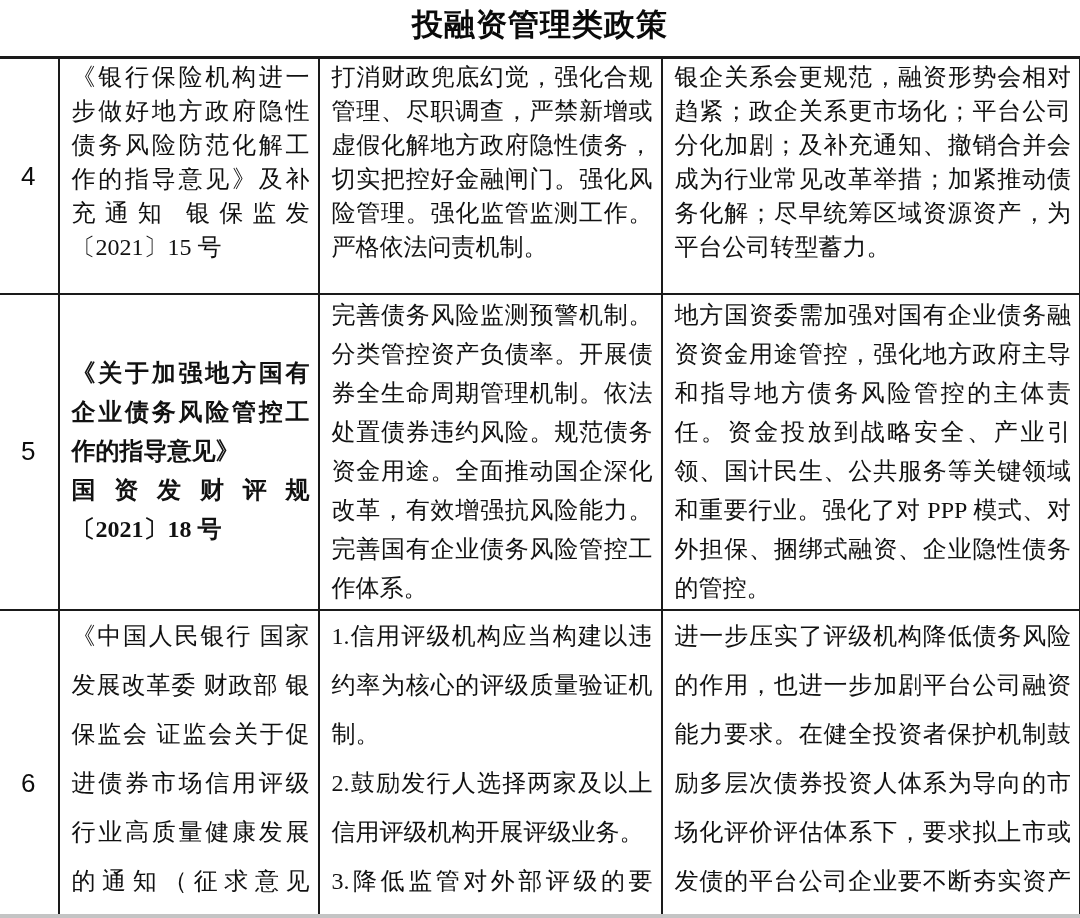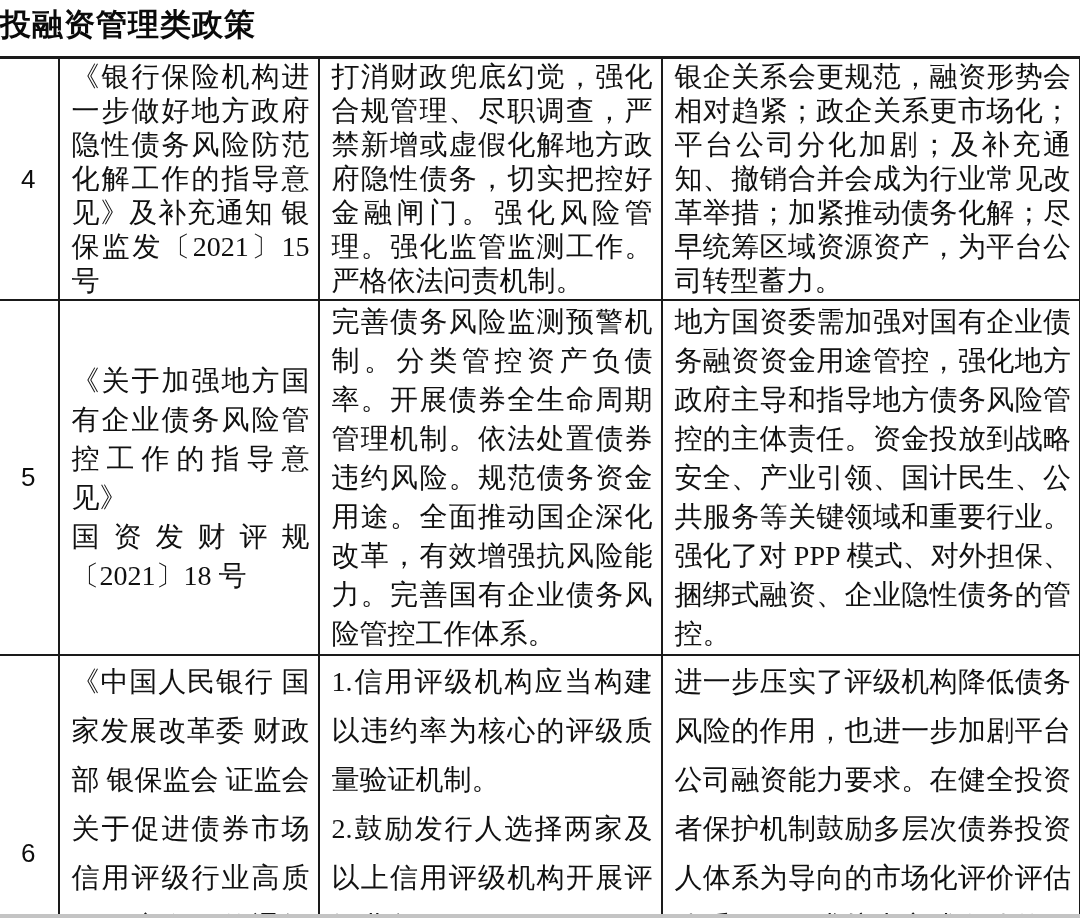--- a/index.html
+++ b/index.html
@@ -8,57 +8,57 @@
     background: #ffffff;
     position: relative;
     overflow: hidden;
     color: #111111;
     font-family: "Liberation Serif", "DejaVu Serif", serif;
   }
   .page-title {
     position: absolute;
     top: 4px; left: 0;
     width: 100%;
-    text-align: left;
+    text-align: center;
     font-size: 31px;
     font-weight: 700;
     letter-spacing: 1px;
     color: #0a0a0a;
   }
   table.policy-table {
     position: absolute;
     left: -4px; top: 56px;
     width: 1083px;
     border-collapse: collapse;
     table-layout: fixed;
     border: 3px solid #1a1a1a;
   }
   .policy-table td {
     border: 2px solid #1a1a1a;
     vertical-align: top;
     padding: 1px 8px 1px 12px;
-    font-size: 28px;
+    font-size: 24px;
     text-align: justify;
     overflow: hidden;
   }
   tr.row-4 { height: 236px; }
   tr.row-5 { height: 313px; }
   tr.row-6 { height: 305px; }
   tr.row-4 td { line-height: 34px; }
   tr.row-5 td { line-height: 39px; margin-top: 40px; }
   tr.row-6 td { line-height: 49px; }
   td.c-num {
     text-align: center;
     vertical-align: middle;
     padding: 0;
     font-family: "Liberation Sans", "DejaVu Sans", sans-serif;
     font-size: 26px;
     color: #0d0d0d;
   }
-  td.v-mid { vertical-align: middle; }
+  td.v-mid { vertical-align: middle; font-weight: bold; }
   td.pre { white-space: pre-line; }
   .bottom-edge {
     position: absolute;
     left: 0; bottom: 0;
     width: 100%; height: 4px;
     background: #c4c4c4;
   }
 </style>
 </head>
 <body>

